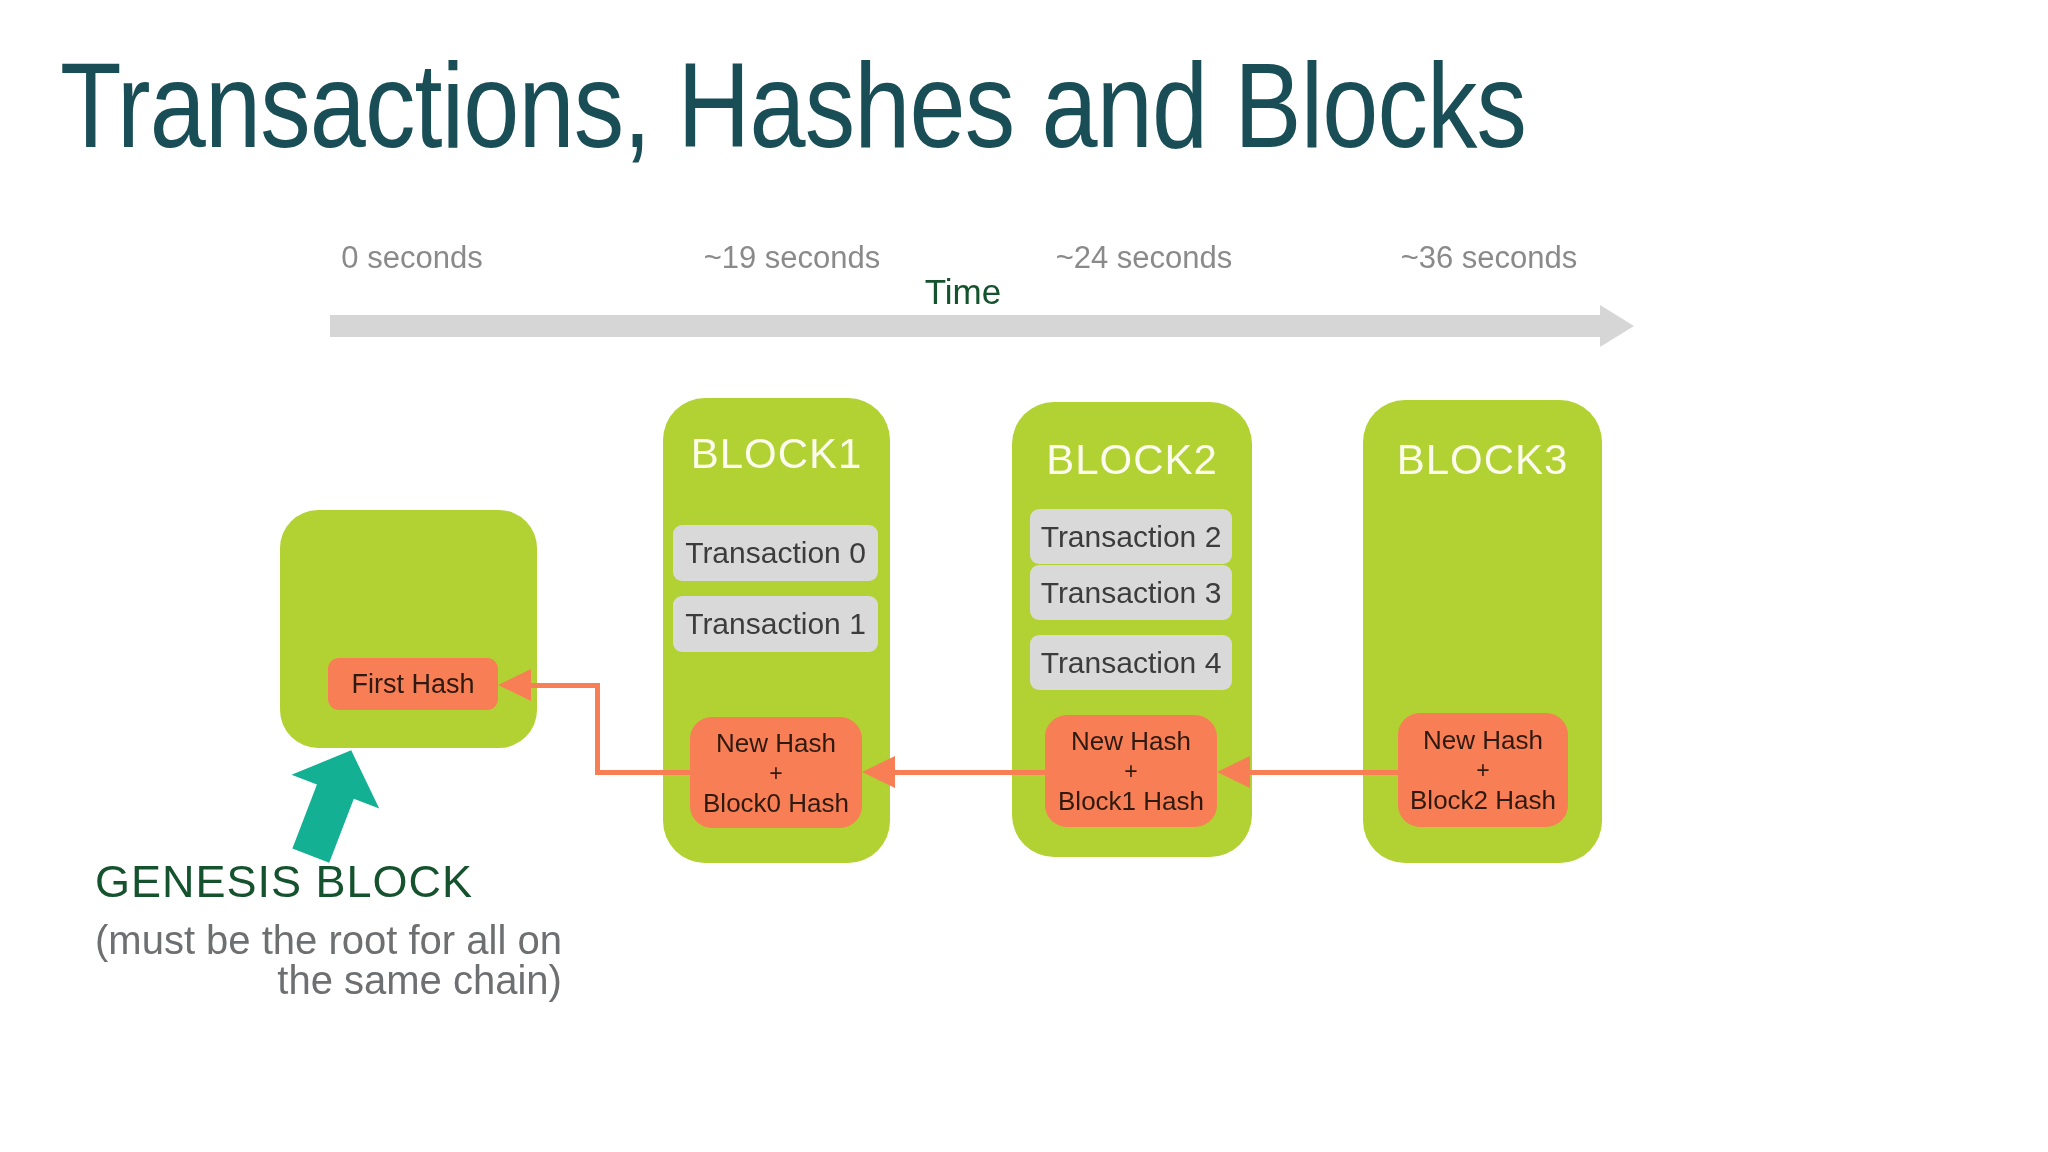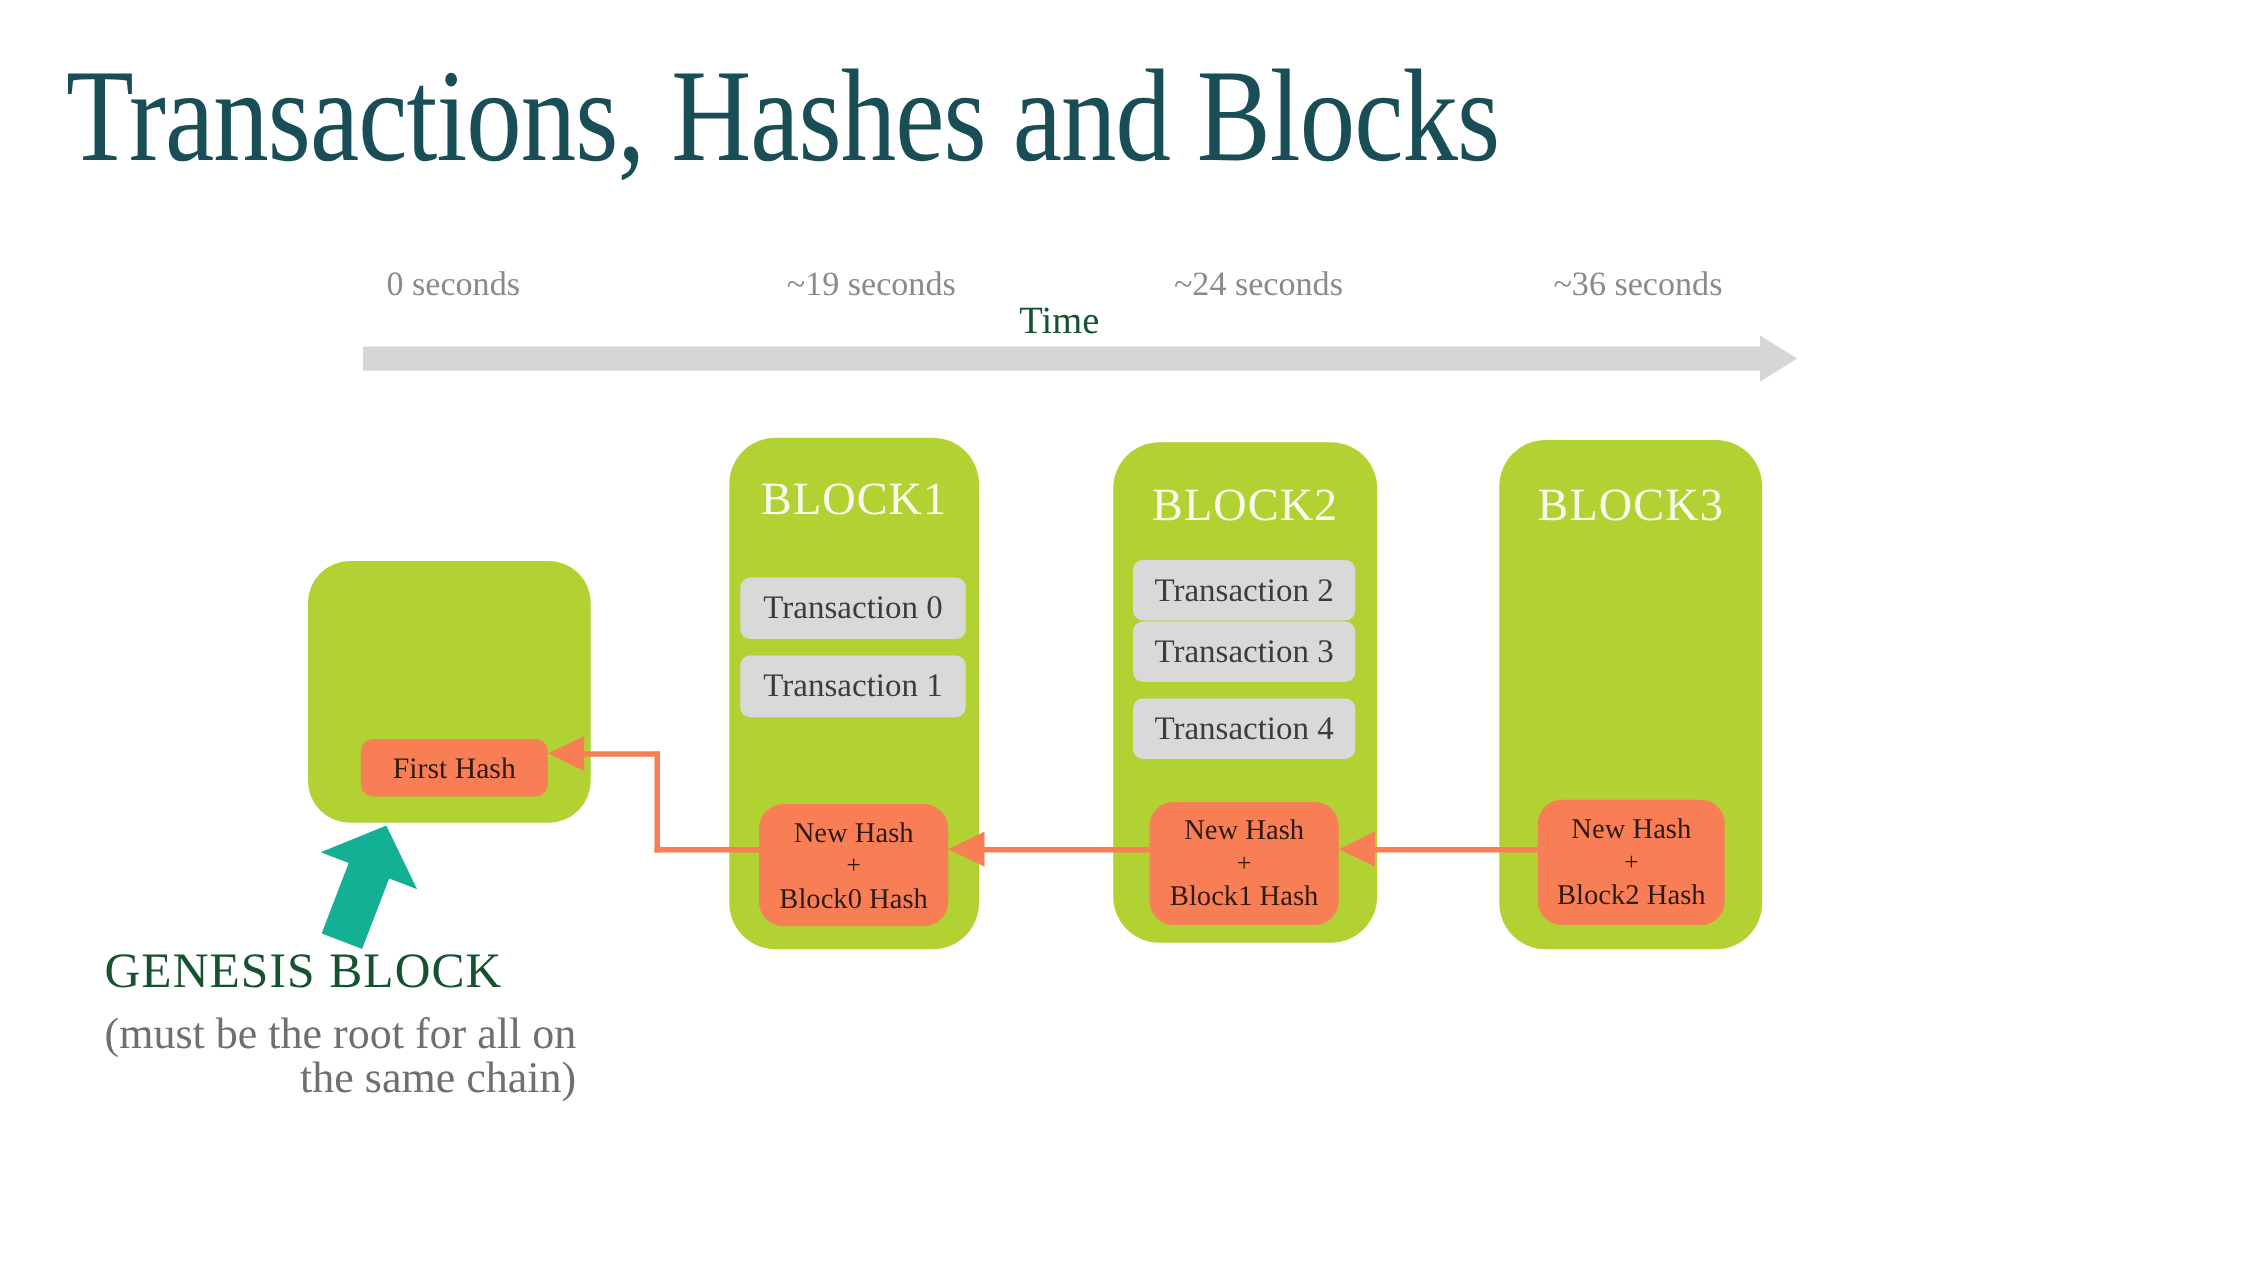--- a/index.html
+++ b/index.html
@@ -1,18 +1,18 @@
 <!DOCTYPE html>
 <html><head>
 <meta charset="utf-8">
 <style>
   html,body{margin:0;padding:0;background:#fff;}
   #slide{
     position:relative;width:2048px;height:1152px;background:#ffffff;
-    font-family:Liberation Serif, serif;overflow:hidden;
+    font-family:Liberation Sans, sans-serif;overflow:hidden;
   }
   
   .slide-title{
     position:absolute;left:60px;top:30px;
     font-size:120px;font-weight:300;color:#1a4e57;
     white-space:nowrap;letter-spacing:-1px;
     transform:scaleX(0.84);transform-origin:left top;
     line-height:1.25;
   }
   
@@ -51,21 +51,21 @@
     display:flex;align-items:center;justify-content:center;
     font-size:30px;color:#3c3c3c;
   }
   #block1 .txn{left:10px;width:205px;height:56px;}
   #block1 .txn.t0{top:127px;} #block1 .txn.t1{top:198px;}
   #block2 .txn{left:18px;width:202px;height:55px;}
   #block2 .txn.t0{top:107px;} #block2 .txn.t1{top:163px;} #block2 .txn.t2{top:233px;}
   .hashbox{
     position:absolute;background:#f87e56;border-radius:22px;
     display:flex;flex-direction:column;align-items:center;justify-content:center;
-    color:#2e1a10;text-align:center;margin-top:14px;
+    color:#2e1a10;text-align:center;
   }
   #block0 .hashbox{left:48px;top:148px;width:170px;height:52px;border-radius:11px;}
   #block1 .hashbox{left:27px;top:319px;width:172px;height:111px;}
   #block2 .hashbox{left:33px;top:313px;width:172px;height:112px;}
   #block3 .hashbox{left:35px;top:313px;width:170px;height:114px;}
   .hash-line{font-size:26px;line-height:34px;}
   .hash-line.plus{font-size:23px;line-height:26px;}
   .hash-line.single{font-size:27px;}
   
   .oline{position:absolute;background:#f87e56;}

